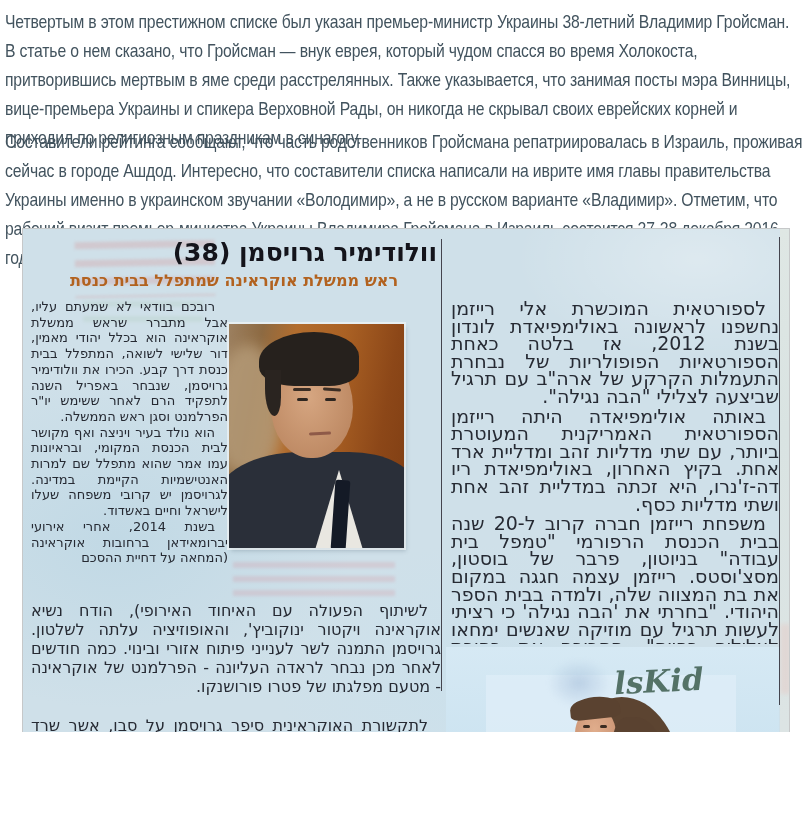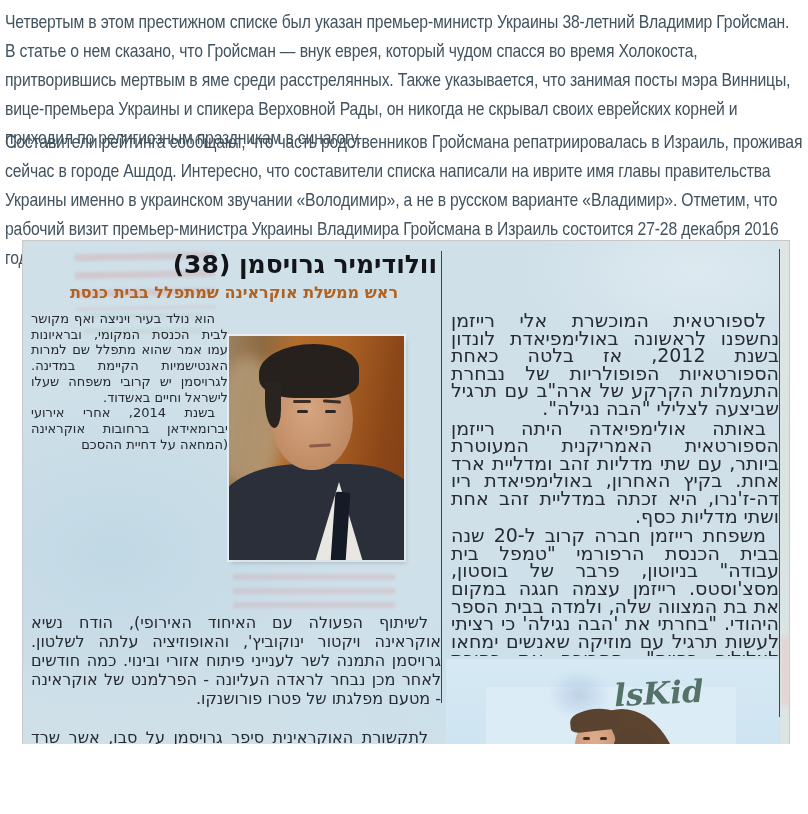--- a/index.html
+++ b/index.html
@@ -11,21 +11,21 @@
     position:absolute; left:5px; width:964px;
     transform:scaleX(0.828); transform-origin:0 0;
     font-size:19px; line-height:29px; color:#42535e;
     letter-spacing:-0.2px; text-align:left;
   }
   .ru1 { top:7px; }
   .ru2 { top:127px; }
 
   
   .clipping {
-    position:absolute; left:22px; top:240px; width:768px; height:504px;
+    position:absolute; left:22px; top:228px; width:768px; height:504px;
     border:1px solid #c6c8c9; border-bottom:none;
     background:
       radial-gradient(ellipse 260px 140px at 88% 6%, rgba(255,255,255,.30), transparent 70%),
       radial-gradient(ellipse 340px 240px at 12% 62%, rgba(176,208,224,.45), transparent 70%),
       radial-gradient(ellipse 300px 200px at 60% 90%, rgba(200,225,238,.5), transparent 70%),
       #cfe0e9;
     overflow:hidden;
     padding-left:32px;
   }
   .np-strip {
@@ -149,20 +149,21 @@
   <div class="v-line edge-line"></div>
 
   <div class="bleed bleed-topleft"></div>
   <div class="bleed bleed-green"></div>
   <div class="bleed bleed-under-photo"></div>
 
   <h2 class="hl hl-left heb">וולודימיר גרויסמן (38)</h2>
   <div class="sub sub-left heb">ראש ממשלת אוקראינה שמתפלל בבית כנסת</div>
 
   <div class="narrow-text body-text heb">
+    <p>רובכם בוודאי לא שמעתם עליו, אבל מתברר שראש ממשלת אוקראינה הוא בכלל יהודי מאמין, דור שלישי לשואה, המתפלל בבית כנסת דרך קבע. הכירו את וולודימיר גרויסמן, שנבחר באפריל השנה לתפקיד הרם לאחר ששימש יו"ר הפרלמנט וסגן ראש הממשלה.</p>
     <p>הוא נולד בעיר ויניצה ואף מקושר לבית הכנסת המקומי, ובראיונות עמו אמר שהוא מתפלל שם למרות האנטישמיות הקיימת במדינה. לגרויסמן יש קרובי משפחה שעלו לישראל וחיים באשדוד.</p>
     <p>בשנת 2014, אחרי אירועי יברומאידאן ברחובות אוקראינה (המחאה על דחיית ההסכם</p>
   </div>
 
   <div class="photo-g">
     <div class="g-bgperson"></div>
     <div class="g-suit"></div>
     <div class="g-shirt"></div>
     <div class="g-tie"></div>
     <div class="g-face"></div>

